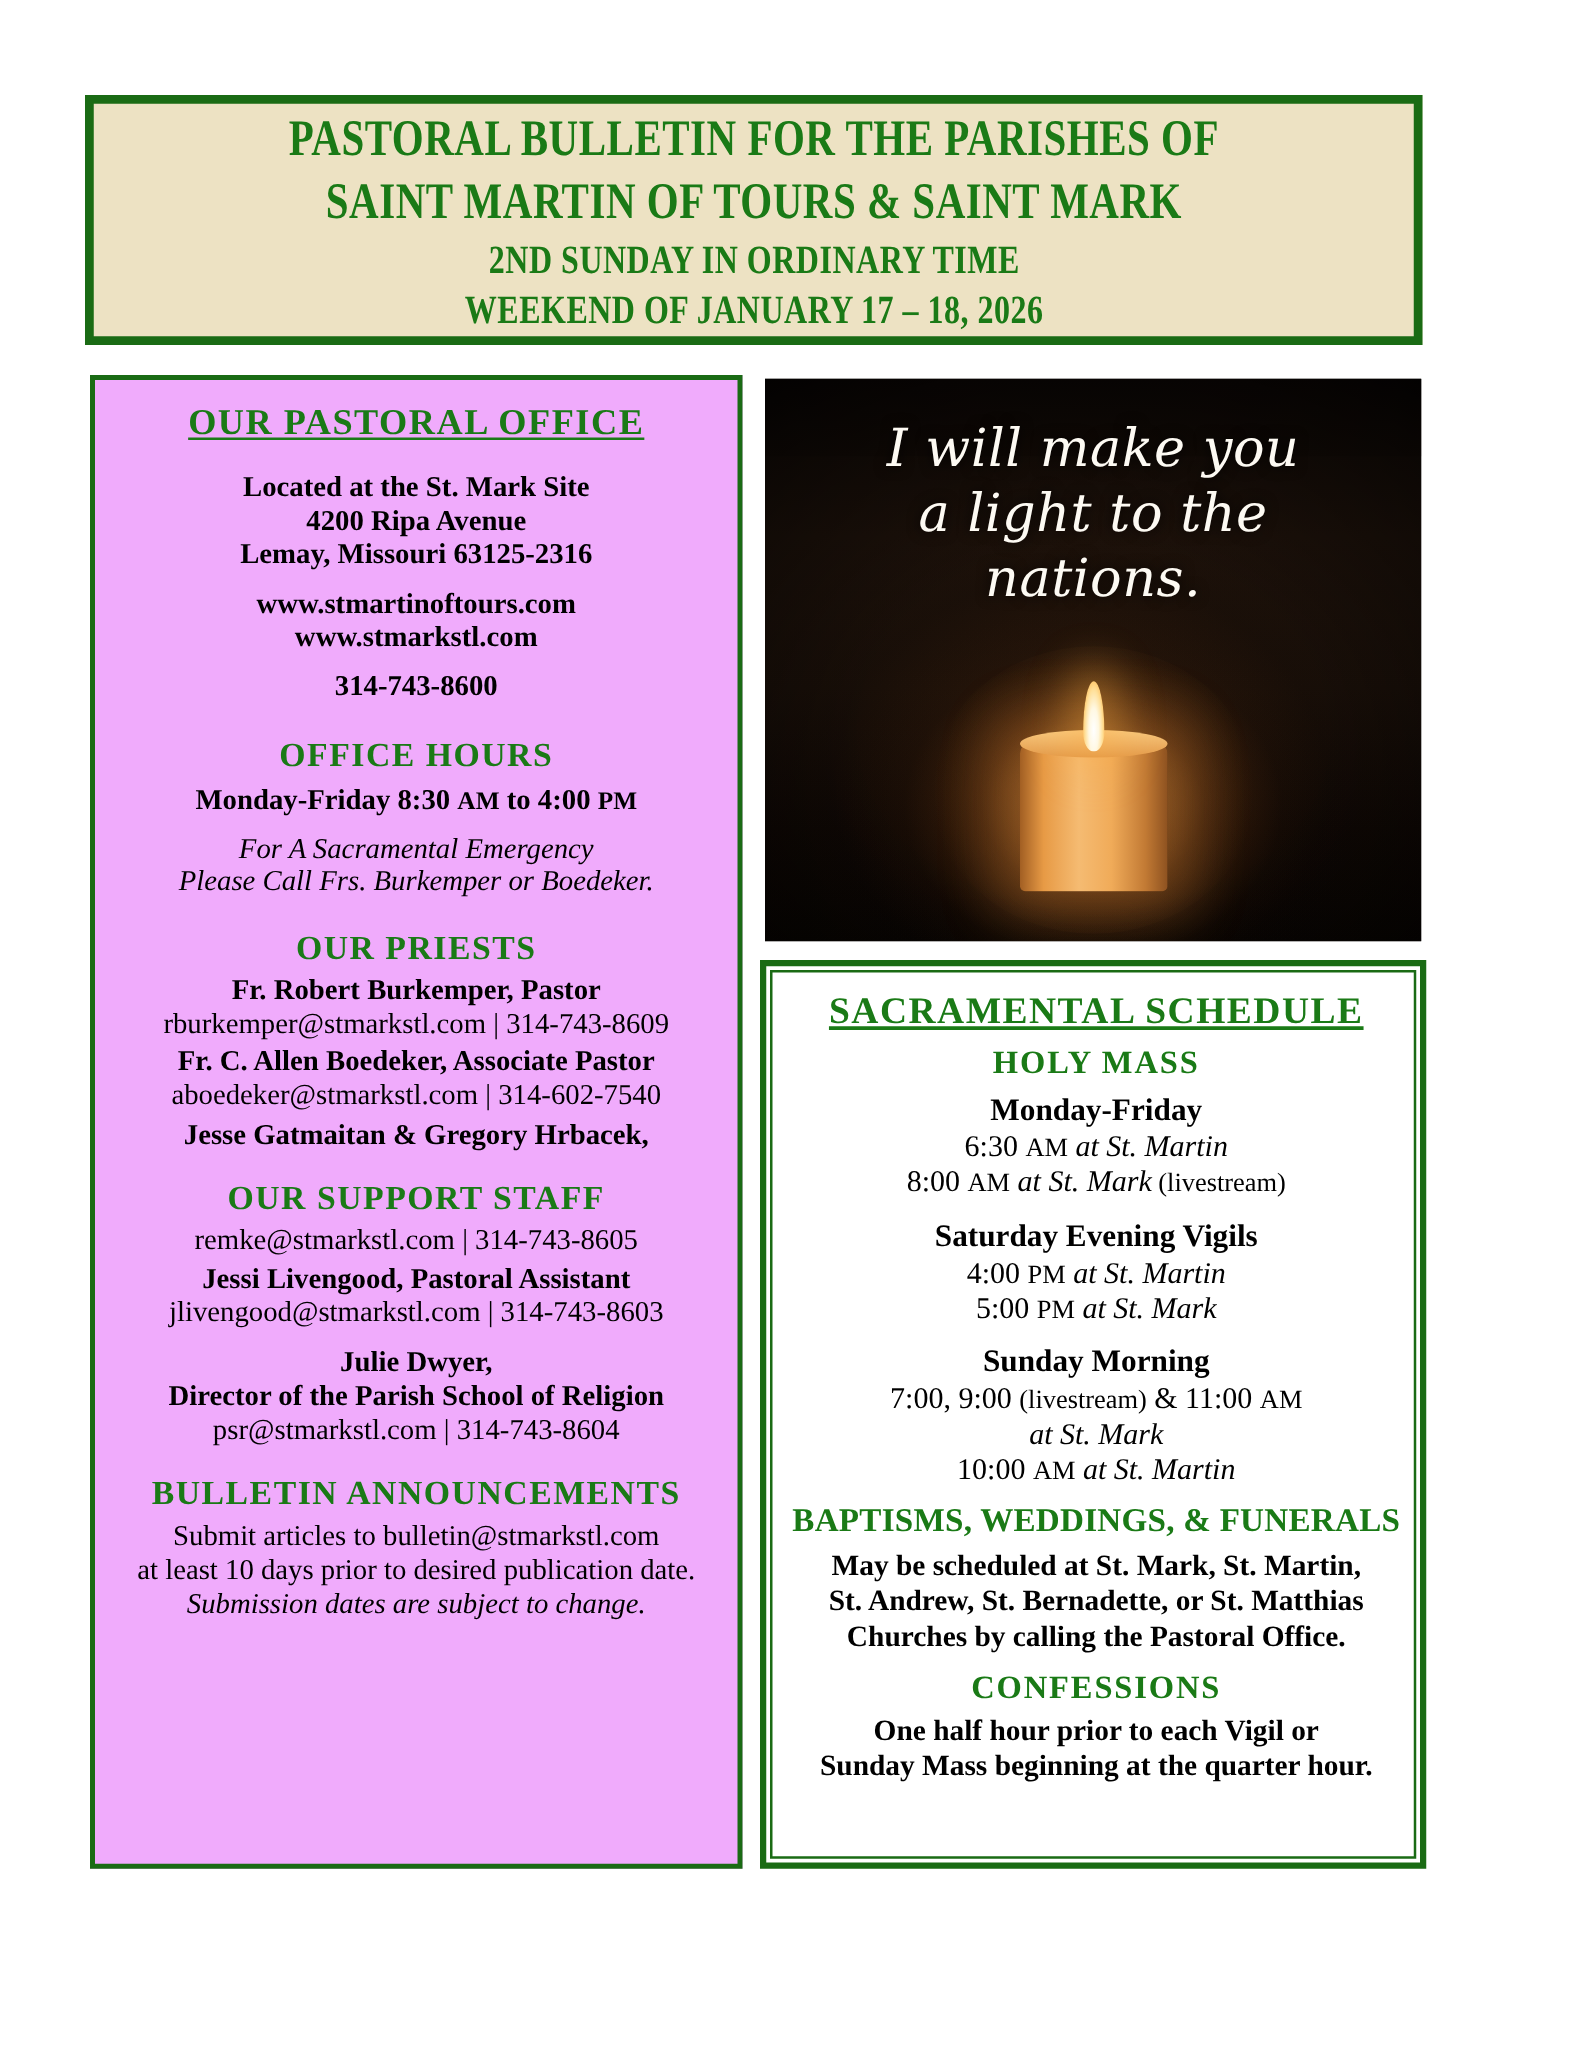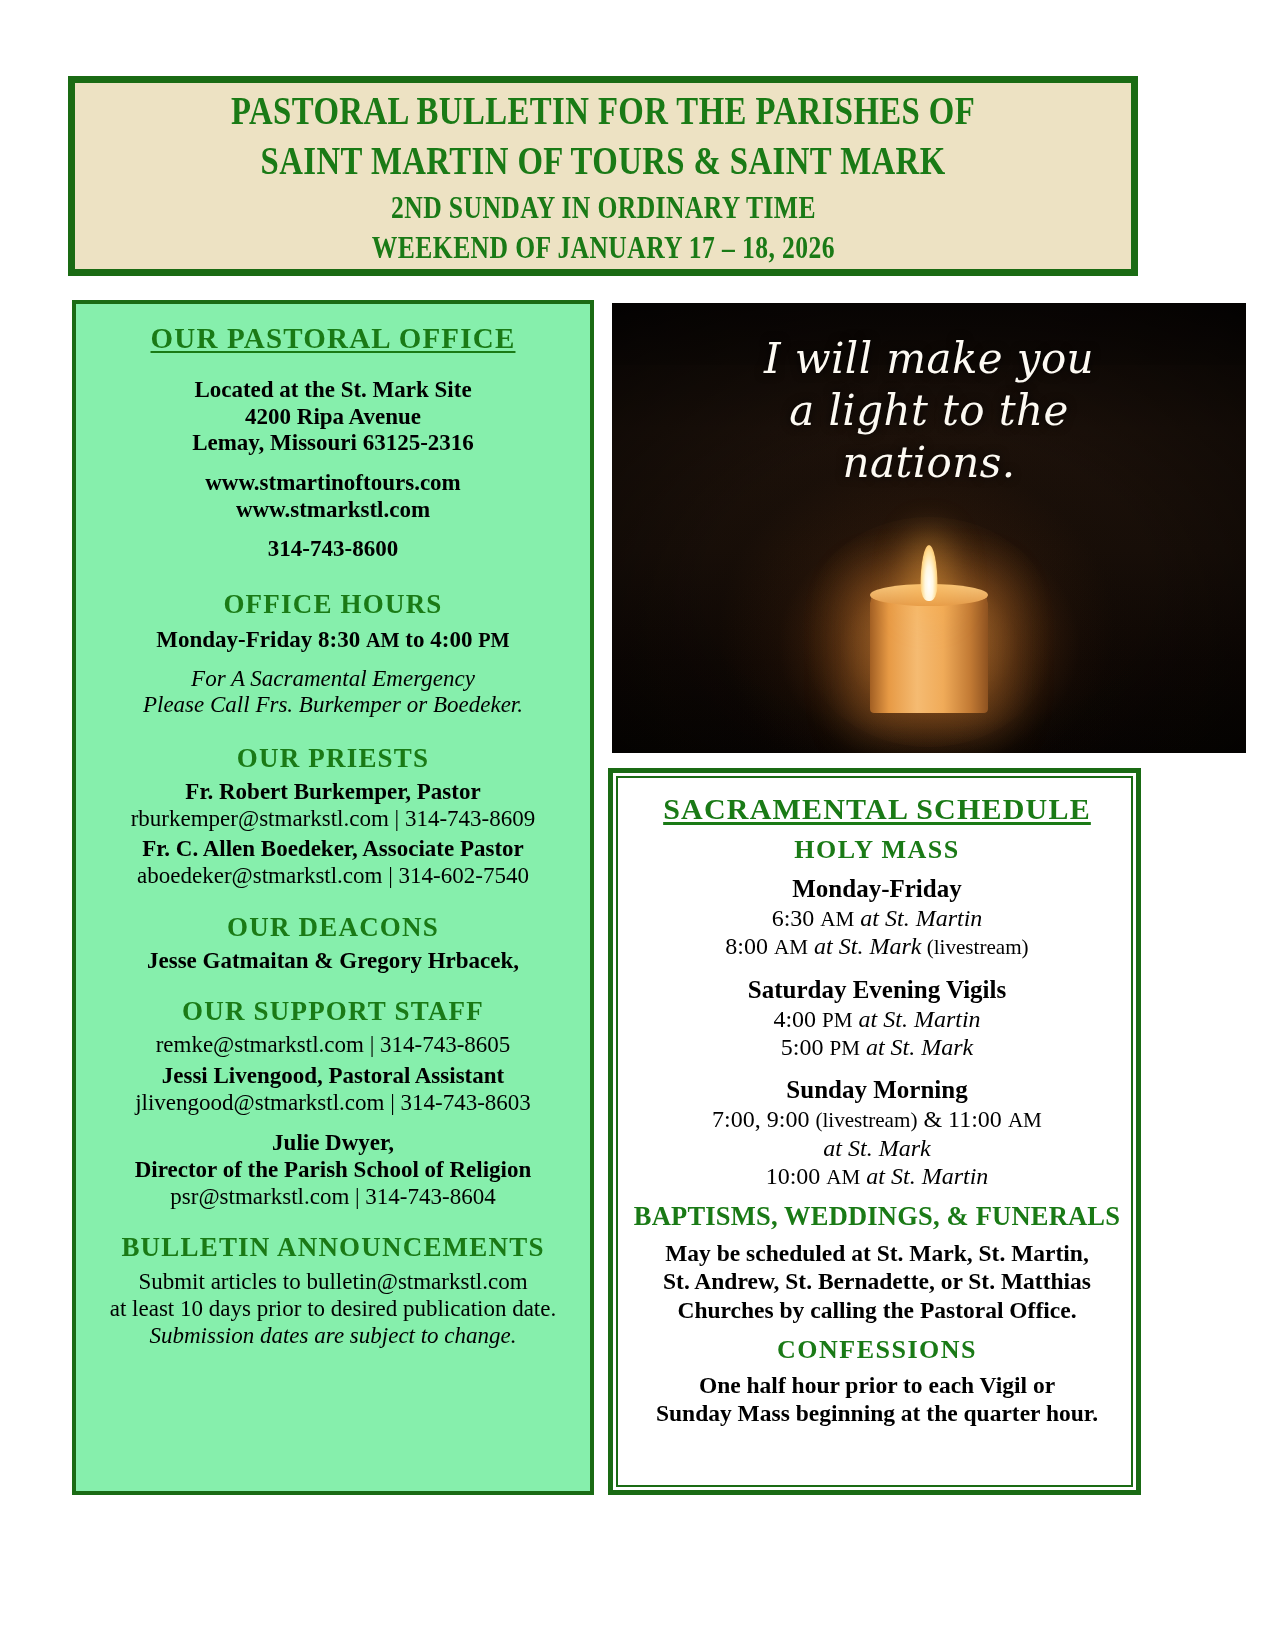--- a/index.html
+++ b/index.html
@@ -54,21 +54,21 @@
 
   
   .left-box {
     position: absolute;
     left: 72px;
     top: 300px;
     width: 522px;
     height: 1195px;
     border: 4px solid #1a6b14;
     box-sizing: border-box;
-    background: #86efac;
+    background: #f0abfc;
     padding: 18px 8px 10px 8px;
     text-align: center;
   }
 
   .sec-head {
     color: #1a7a16;
     font-weight: 700;
     font-size: 27px;
     letter-spacing: 1.2px;
     text-align: center;
@@ -91,21 +91,21 @@
   .ln.b { font-weight: 700; }
   .ln.i { font-style: italic; font-weight: 400; }
   .ln.reg { font-weight: 400; }
   .sc { font-variant: small-caps; font-size: 0.88em; }
 
   
   .candle-box {
     position: absolute;
     left: 612px;
     top: 303px;
-    width: 634px;
+    width: 525px;
     height: 450px;
     overflow: hidden;
     background: #0a0604;
   }
   .candle-bg {
     position: absolute;
     inset: 0;
     background:
       radial-gradient(ellipse 210px 170px at 50% 76%, rgba(255,168,72,0.40) 0%, rgba(150,80,26,0.20) 42%, rgba(40,20,6,0.04) 72%, rgba(0,0,0,0) 100%),
       radial-gradient(ellipse 330px 280px at 48% 72%, rgba(120,60,18,0.30) 0%, rgba(30,14,4,0.08) 60%, rgba(0,0,0,0) 100%),
@@ -281,21 +281,20 @@
     <div class="sec-head" style="margin-top:24px;">OUR  PRIESTS</div>
     <div style="margin-top:5px;">
       <div class="ln b">Fr. Robert Burkemper, Pastor</div>
       <div class="ln reg">rburkemper@stmarkstl.com | 314-743-8609</div>
     </div>
     <div style="margin-top:4px;">
       <div class="ln b">Fr. C. Allen Boedeker, Associate Pastor</div>
       <div class="ln reg">aboedeker@stmarkstl.com | 314-602-7540</div>
     </div>
 
-    <div class="sec-head" style="margin-top:22px;">OUR  DEACONS</div>
     <div class="ln b" style="margin-top:5px;">Jesse Gatmaitan  &amp; Gregory Hrbacek,</div>
 
     <div class="sec-head" style="margin-top:22px;">OUR  SUPPORT  STAFF</div>
 
     <div style="margin-top:5px;">
       <div class="ln reg">remke@stmarkstl.com | 314-743-8605</div>
     </div>
 
     <div style="margin-top:4px;">
       <div class="ln b">Jessi Livengood, Pastoral Assistant</div>

